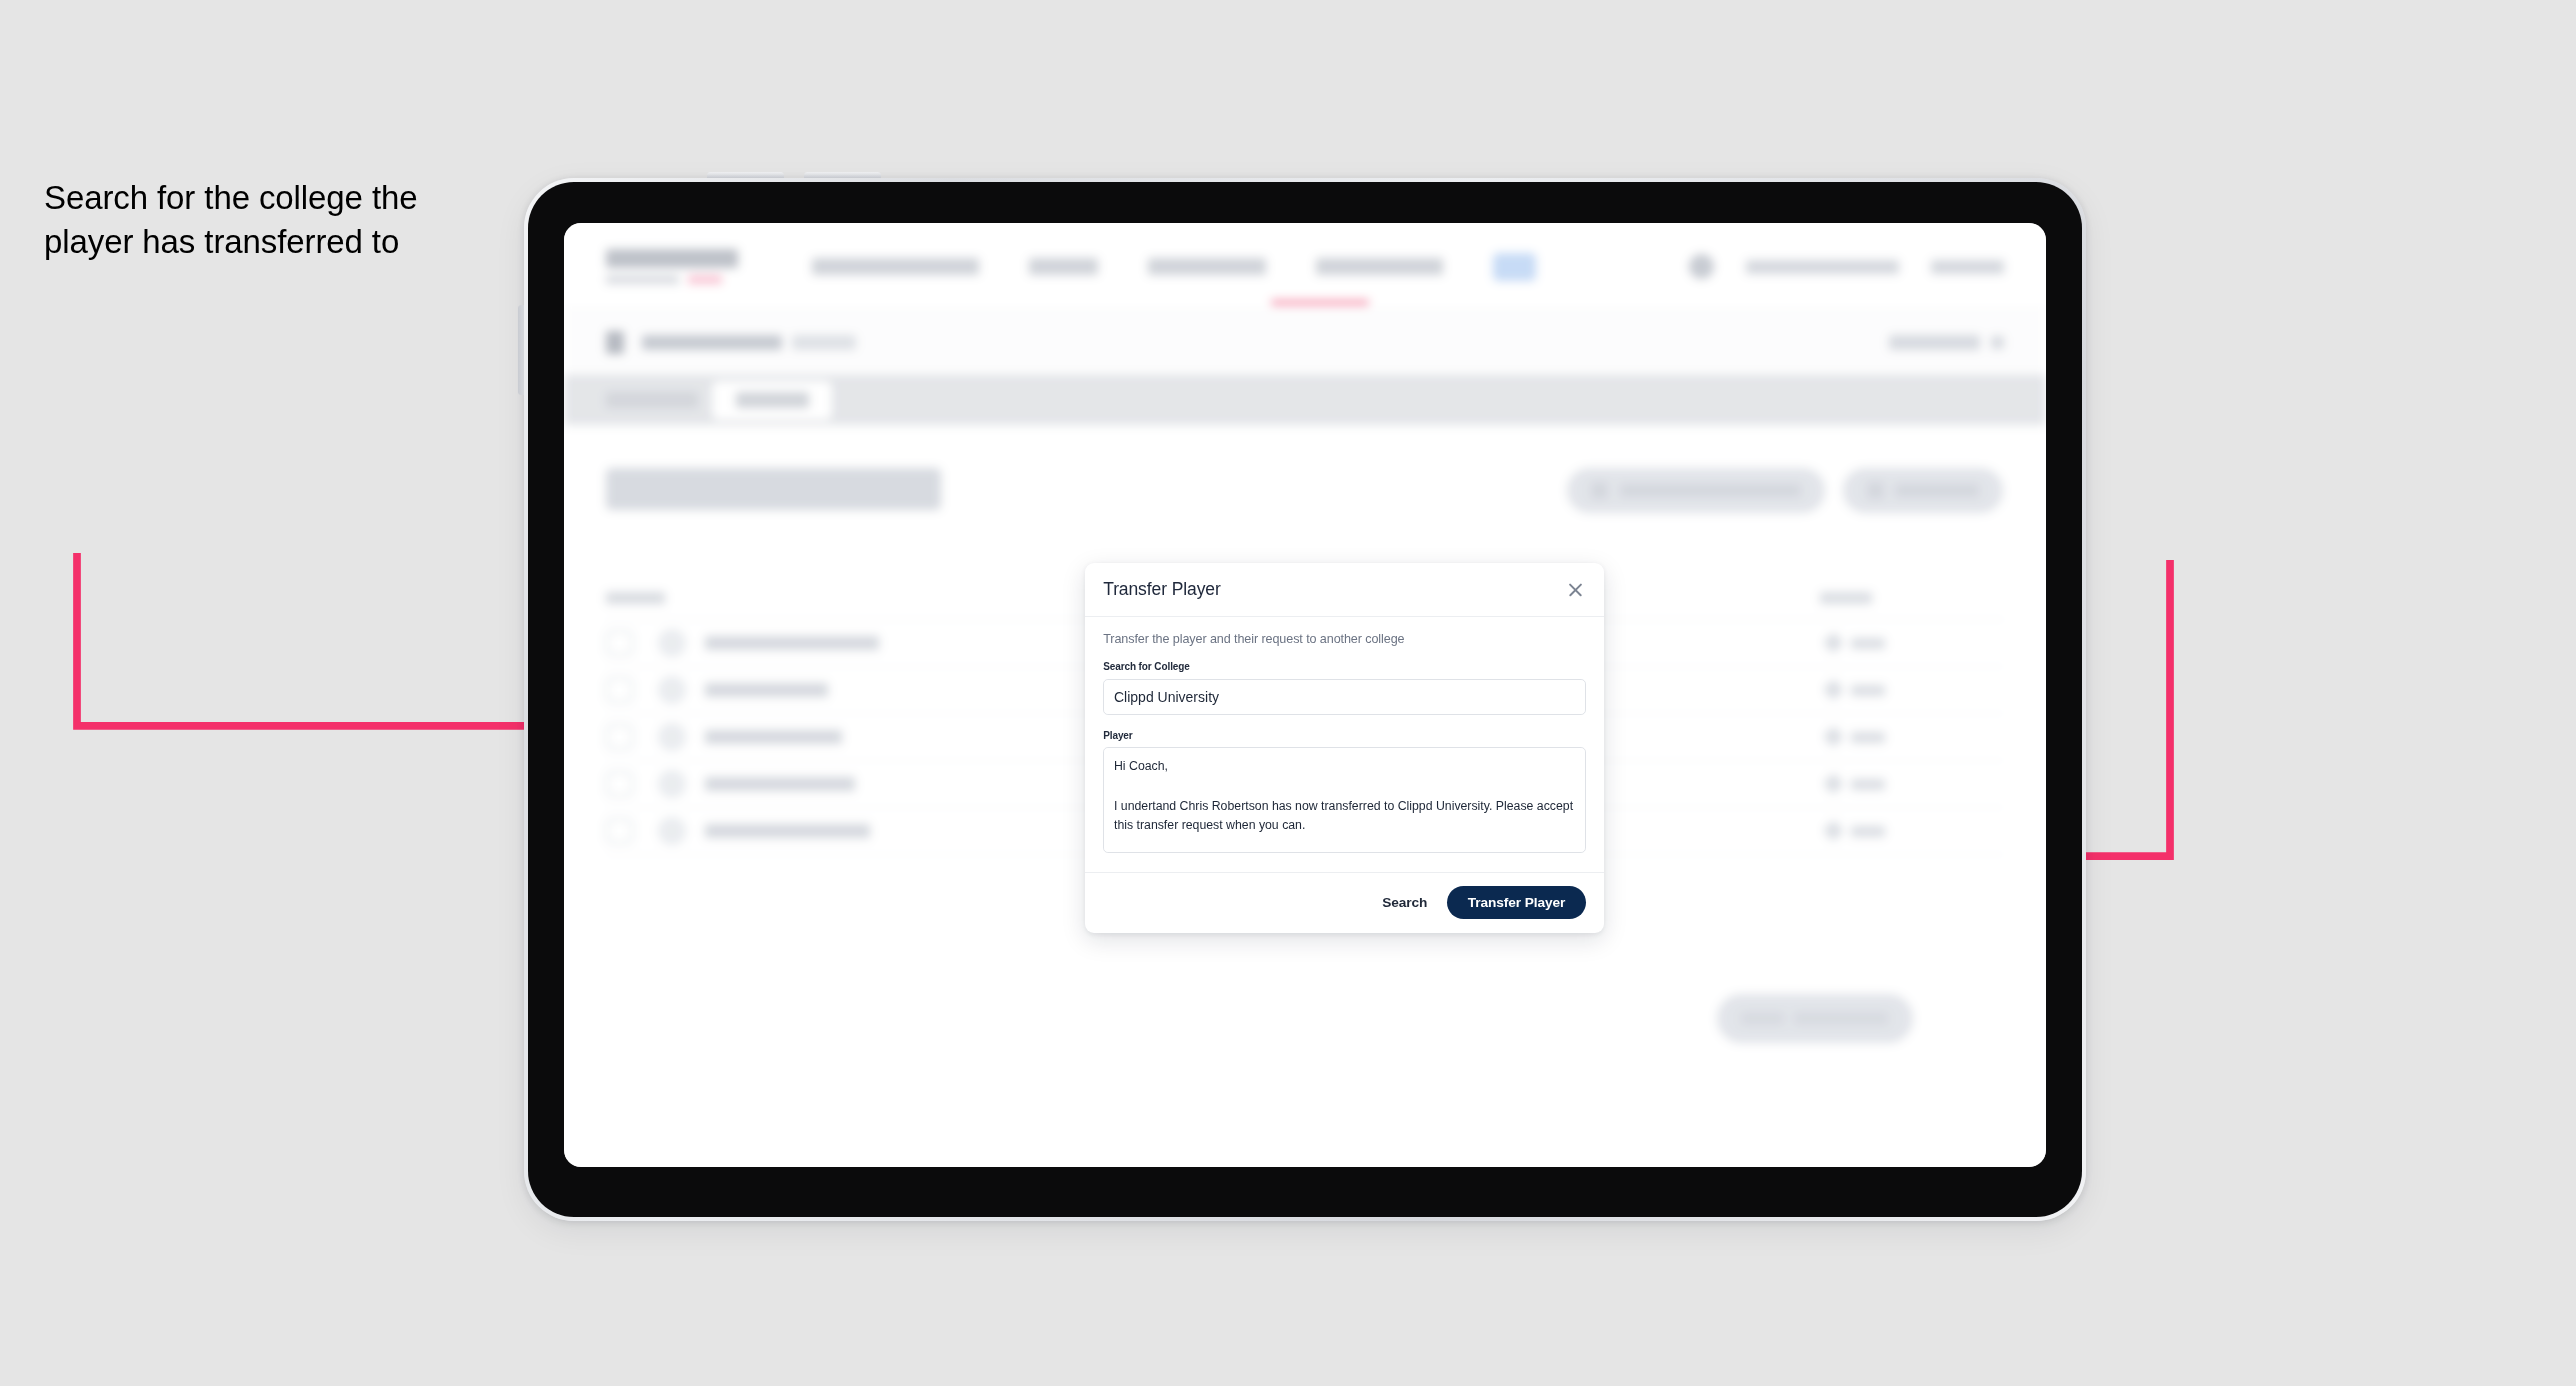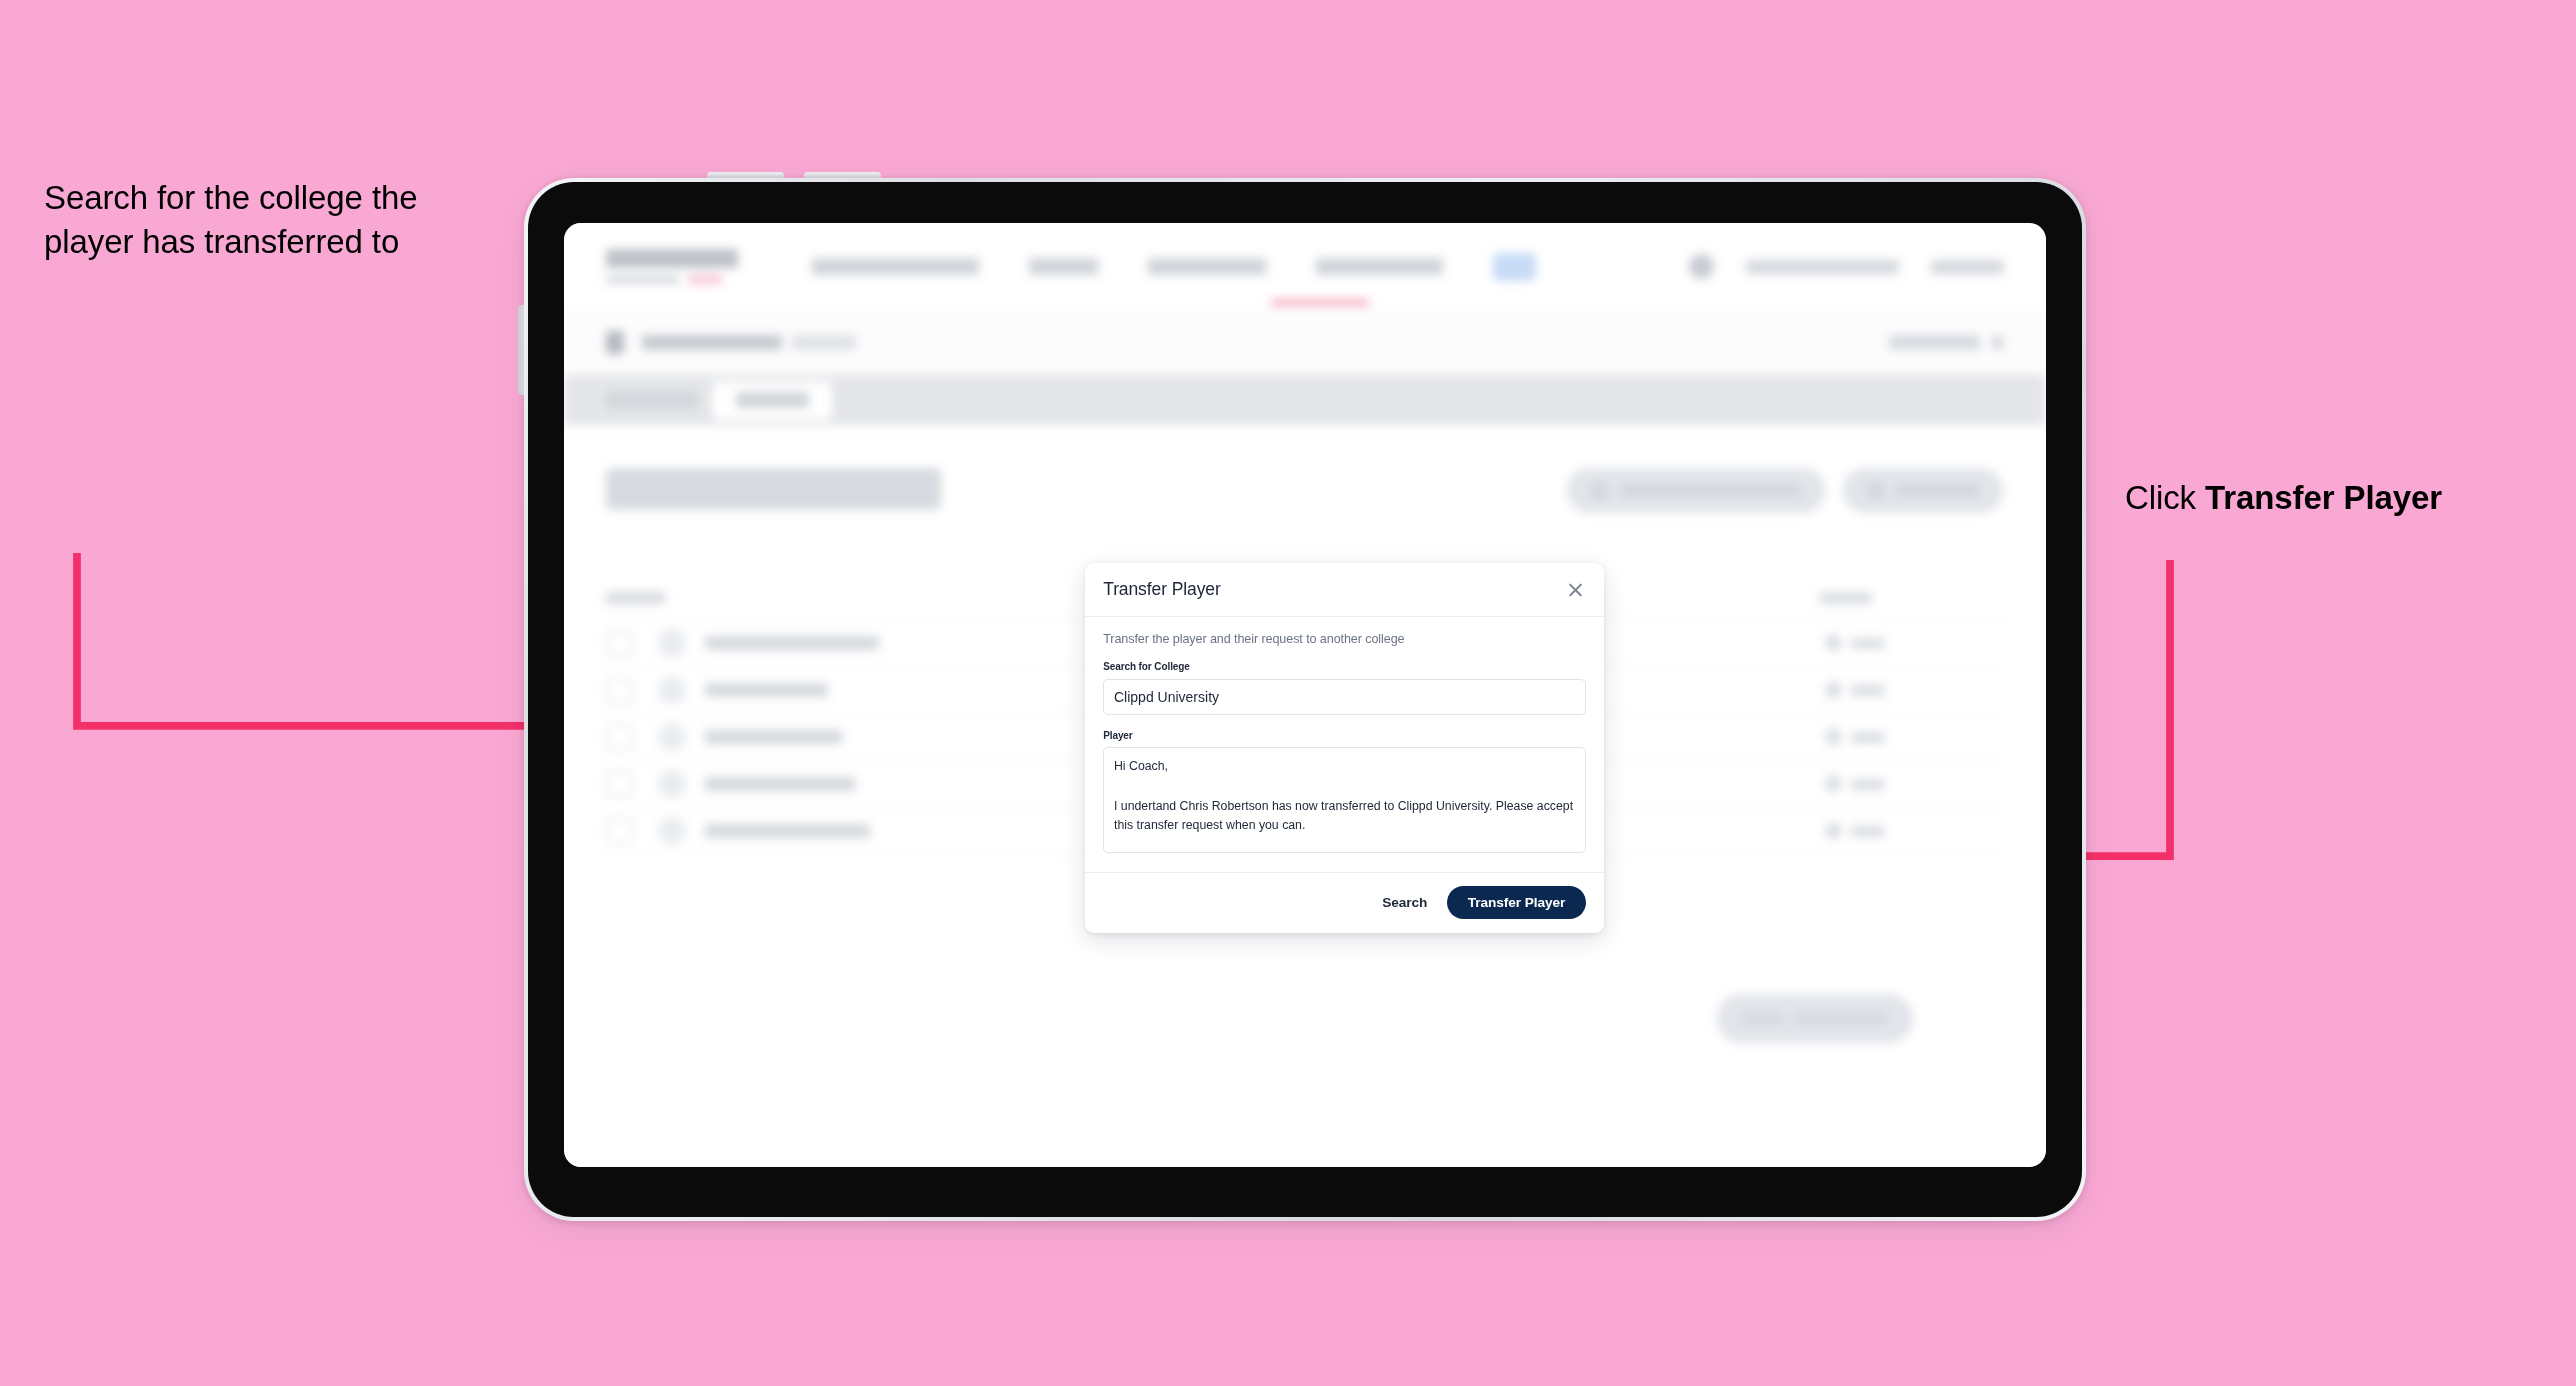--- a/index.html
+++ b/index.html
@@ -2,21 +2,21 @@
 <html style="font-size:11.2px"><head>
 <meta charset="utf-8">
 <style>
   * { margin:0; padding:0; box-sizing:border-box; }
   html, body {
     width:2576px; height:1386px;
     background:#ffffff;
     font-family:"Liberation Sans", sans-serif;
     overflow:hidden;
   }
-  #stage { position:relative; width:2576px; height:1386px; background:#f9a8d4;padding-left:22px; }
+  #stage { position:relative; width:2576px; height:1386px; background:#e5e5e5;padding-left:22px; }
 
   
   .annot {
     position:absolute;
     color:#000;
     font-family:"Liberation Sans", sans-serif;
     font-size:33px;
     line-height:1.33;
     letter-spacing:-0.1px;
     white-space:pre-line;
@@ -224,21 +224,20 @@
 </style>
 </head>
 <body>
 
 <div id="stage">
 
   <div class="annot" id="annot-left-1">Search for the college the
 player has transferred to</div>
 
 
-  <div class="annot" id="annot-right-1"><span>Click </span><b>Transfer Player</b></div>
 
   <svg class="arrow-svg" viewBox="0 0 3680 1980">
 
     <g>
       <path d="M 110 790 L 110 1037 L 1443 1037" fill="none" stroke="#F4306A" stroke-width="11" stroke-linecap="butt"></path>
       <path d="M 1400 996 L 1463 1037 L 1400 1078" fill="none" stroke="#F4306A" stroke-width="11" stroke-linecap="round" stroke-linejoin="round"></path>
     </g>
 
     <g>
       <path d="M 3100 800 L 3100 1223 L 2248 1223" fill="none" stroke="#F4306A" stroke-width="11" stroke-linecap="butt"></path>

